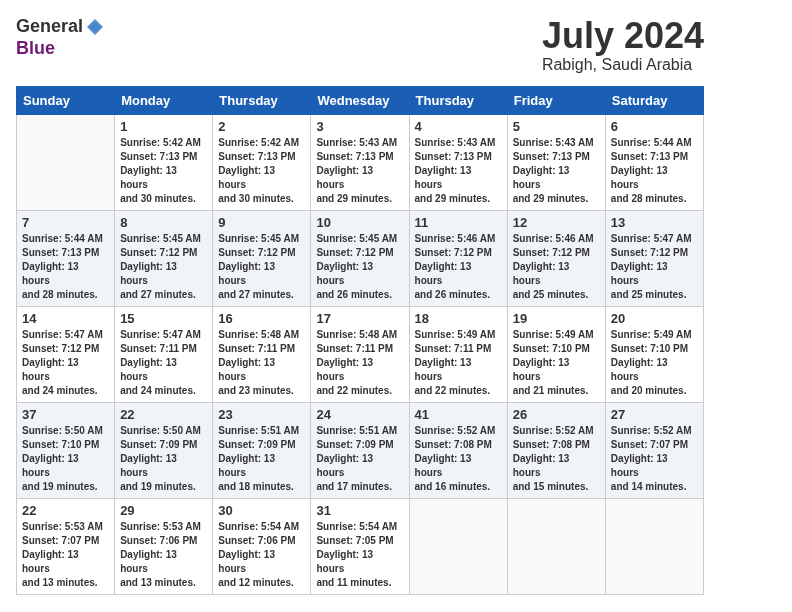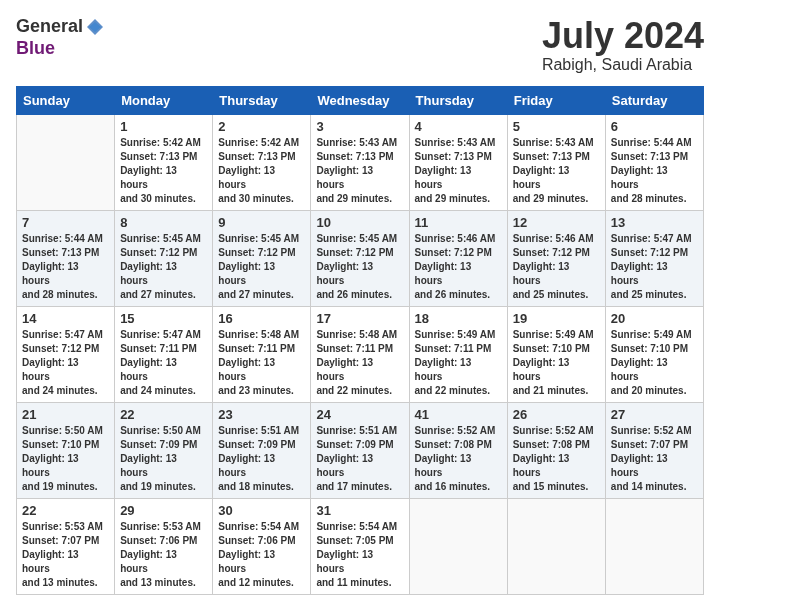--- a/index.html
+++ b/index.html
@@ -277,21 +277,21 @@
           <td>
             <span class="day-num">20</span>
             <div class="day-info" style="white-space: pre-line;">Sunrise: 5:49 AM
 Sunset: 7:10 PM
 Daylight: 13 hours
 and 20 minutes.</div>
           </td>
         </tr>
         <tr>
           <td>
-            <span class="day-num">21</span>
+            <span class="day-num">37</span>
             <div class="day-info" style="white-space: pre-line;">Sunrise: 5:50 AM
 Sunset: 7:10 PM
 Daylight: 13 hours
 and 19 minutes.</div>
           </td>
           <td>
             <span class="day-num">22</span>
             <div class="day-info" style="white-space: pre-line;">Sunrise: 5:50 AM
 Sunset: 7:09 PM
 Daylight: 13 hours

